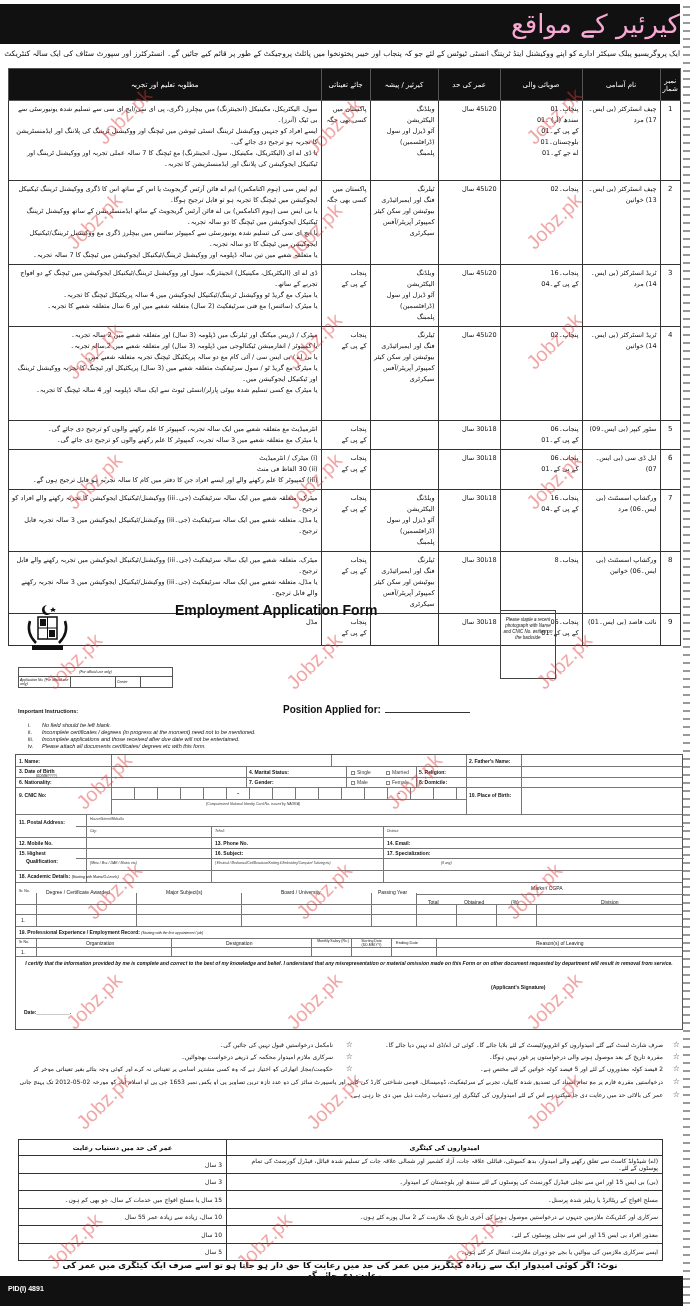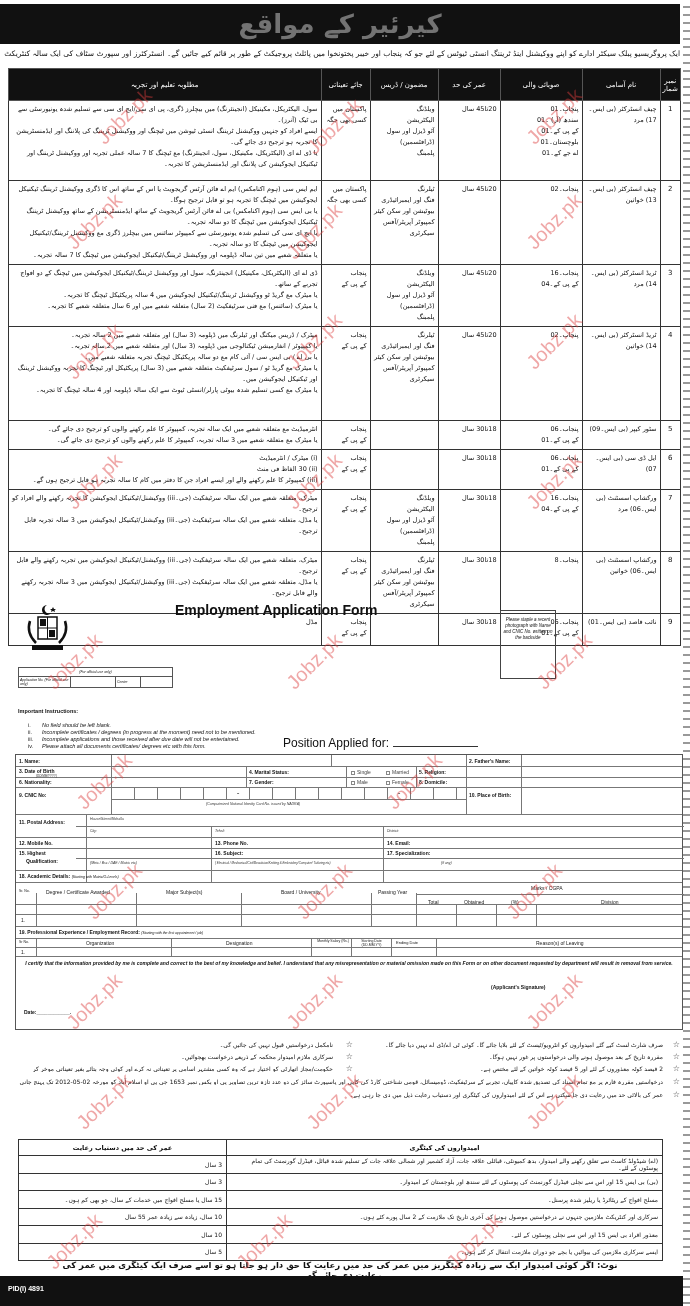--- a/index.html
+++ b/index.html
@@ -1,32 +1,32 @@
 <!DOCTYPE html>
 <html><head>
 <meta charset="utf-8">
 <style>
 *{box-sizing:border-box;margin:0;padding:0}
 body{width:690px;height:1306px;background:#fff;font-family:"DejaVu Sans",sans-serif;color:#111;position:relative;overflow:hidden}
 .ur{direction:rtl;font-family:"DejaVu Sans",sans-serif}
-.banner{position:absolute;left:0;top:4px;width:680px;height:40px;background:#111;color:#737373;text-align:center;font-size:26px;font-weight:bold;line-height:40px}
+.banner{position:absolute;left:0;top:4px;width:680px;height:40px;background:#111;color:#f9a8d4;font-size:26px;font-weight:normal;line-height:40px}
 .intro{position:absolute;left:2px;top:49px;width:678px;font-size:7.5px;text-align:right;white-space:nowrap;overflow:hidden}
 table{border-collapse:collapse}
 .jobs{position:absolute;left:8px;top:68px;width:673px;font-size:6.5px}
 .jobs th{background:#111;color:#fff;font-weight:normal;font-size:7px;height:32px;border:1px solid #555;padding:2px}
 .jobs td{border:1px solid #333;vertical-align:top;padding:3px 3px;line-height:11px}
 .jobs td.num{text-align:center;font-size:7px}
 .right-strip{position:absolute;left:683px;top:0;width:7px;height:1306px;background:repeating-linear-gradient(#fff 0 6px,#999 6px 8px)}
 .formtitle{position:absolute;left:175px;top:602px;font-family:"Liberation Sans",sans-serif;font-weight:bold;font-size:14px}
 .emblem{position:absolute;left:20px;top:603px;width:55px;height:57px}
 .photo{position:absolute;left:500px;top:610px;width:56px;height:69px;border:1px solid #444;font-size:4.5px;font-style:italic;text-align:center;padding-top:6px;line-height:6px;font-family:"Liberation Sans",sans-serif}
 .offuse{position:absolute;left:18px;top:667px;width:155px;font-size:3.5px;font-family:"Liberation Sans",sans-serif;font-style:italic}
 .offuse td{border:1px solid #555;height:9px;padding:1px}
 .instr-h{position:absolute;left:18px;top:708px;font-size:5.5px;font-weight:bold;font-family:"Liberation Sans",sans-serif}
-.pos{position:absolute;left:283px;top:736px;font-size:12px;font-weight:normal;font-family:"Liberation Sans",sans-serif}
+.pos{position:absolute;left:283px;top:704px;font-size:10px;font-weight:bold;font-family:"Liberation Sans",sans-serif}
 .pos span.line{display:inline-block;width:85px;border-bottom:1px solid #333;margin-left:4px}
 .instr{position:absolute;left:28px;top:722px;font-size:5.5px;font-style:italic;font-family:"Liberation Sans",sans-serif;line-height:7px}
 .instr div span{display:inline-block;width:14px;font-style:normal}
 .form{position:absolute;left:15px;top:754px;width:668px;height:276px;border:1px solid #555;font-family:"Liberation Sans",sans-serif}
 .f{position:absolute;font-size:5px;font-weight:bold}
 .fi{position:absolute;font-size:3.5px;font-style:italic;color:#333}
 .hl{position:absolute;height:1px;background:#777}
 .vl{position:absolute;width:1px;background:#777}
 .chk{display:inline-block;width:4px;height:4px;border:1px solid #888;margin-right:2px;vertical-align:middle}
 .opt{position:absolute;font-size:5px;color:#444}
@@ -53,21 +53,21 @@
 <div class="banner ur">کیرئیر کے مواقع</div>
 <div class="intro ur">ایک پروگریسیو پبلک سیکٹر ادارے کو اپنے ووکیشنل اینڈ ٹریننگ انسٹی ٹیوٹس کے لئے جو کہ پنجاب اور خیبر پختونخوا میں پائلٹ پروجیکٹ کے طور پر قائم کیے جائیں گے۔ انسٹرکٹرز اور سپورٹ سٹاف کی ایک سالہ کنٹریکٹ پر ضرورت ہے۔ یہ کنٹریکٹ جاری رہ سکتا ہے۔</div>
 
 <table class="jobs ur">
   <thead>
     <tr>
       <th style="width:18px">نمبر شمار</th>
       <th style="width:78px">نام آسامی</th>
       <th style="width:82px">صوبائی والی</th>
       <th style="width:62px">عمر کی حد</th>
-      <th style="width:68px">مضمون / ڈریس</th>
+      <th style="width:68px">کیرئیر / پیشہ</th>
       <th style="width:49px">جائے تعیناتی</th>
       <th>مطلوبہ تعلیم اور تجربہ</th>
     </tr>
   </thead>
   <tbody id="jobs-body">
       <tr style="height: 80px;">
         <td class="num">1</td>
         <td>چیف انسٹرکٹر (بی ایس۔17) مرد</td>
         <td>
           <div>پنجاب۔01</div>

